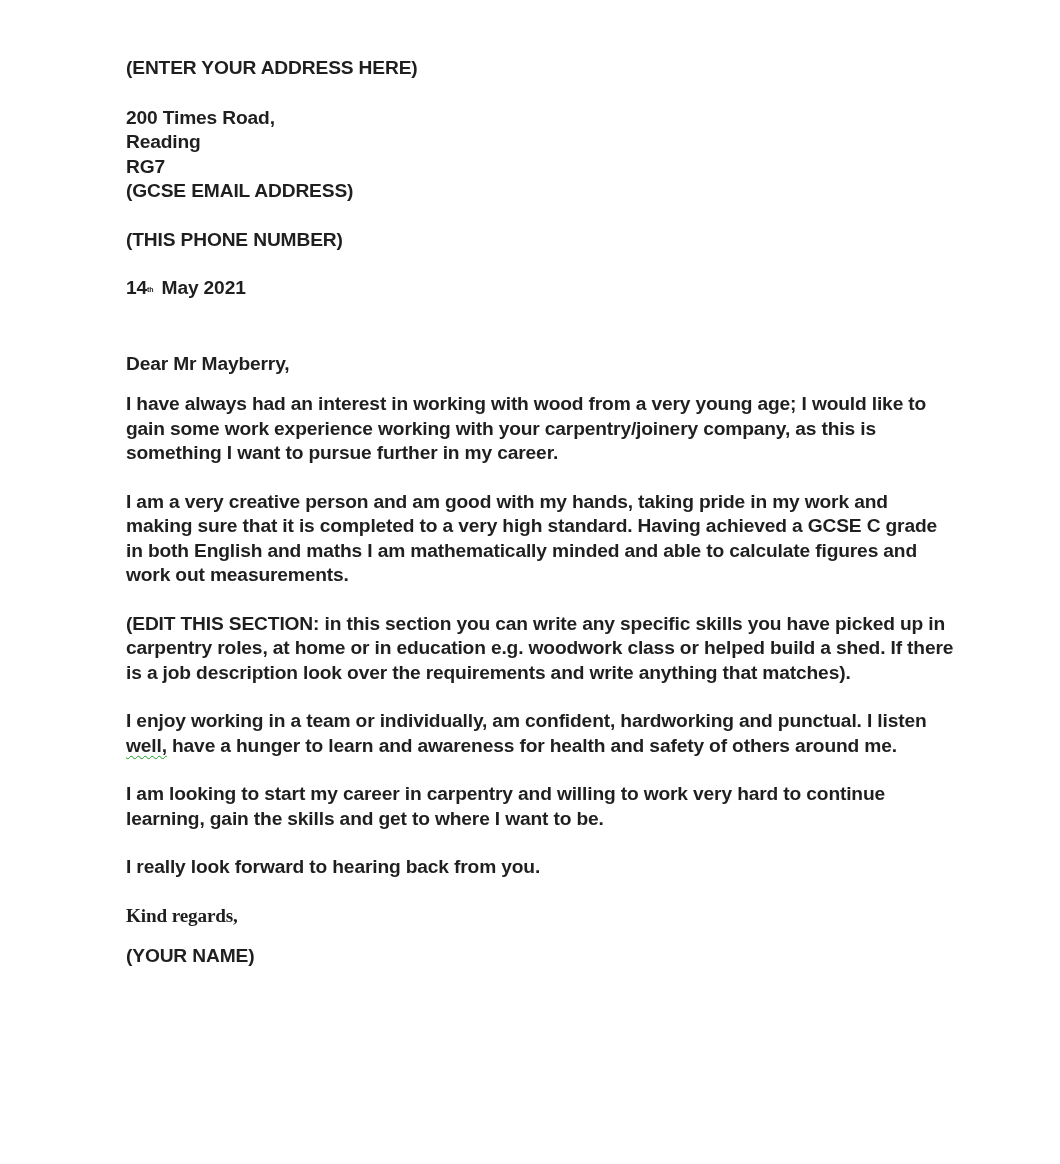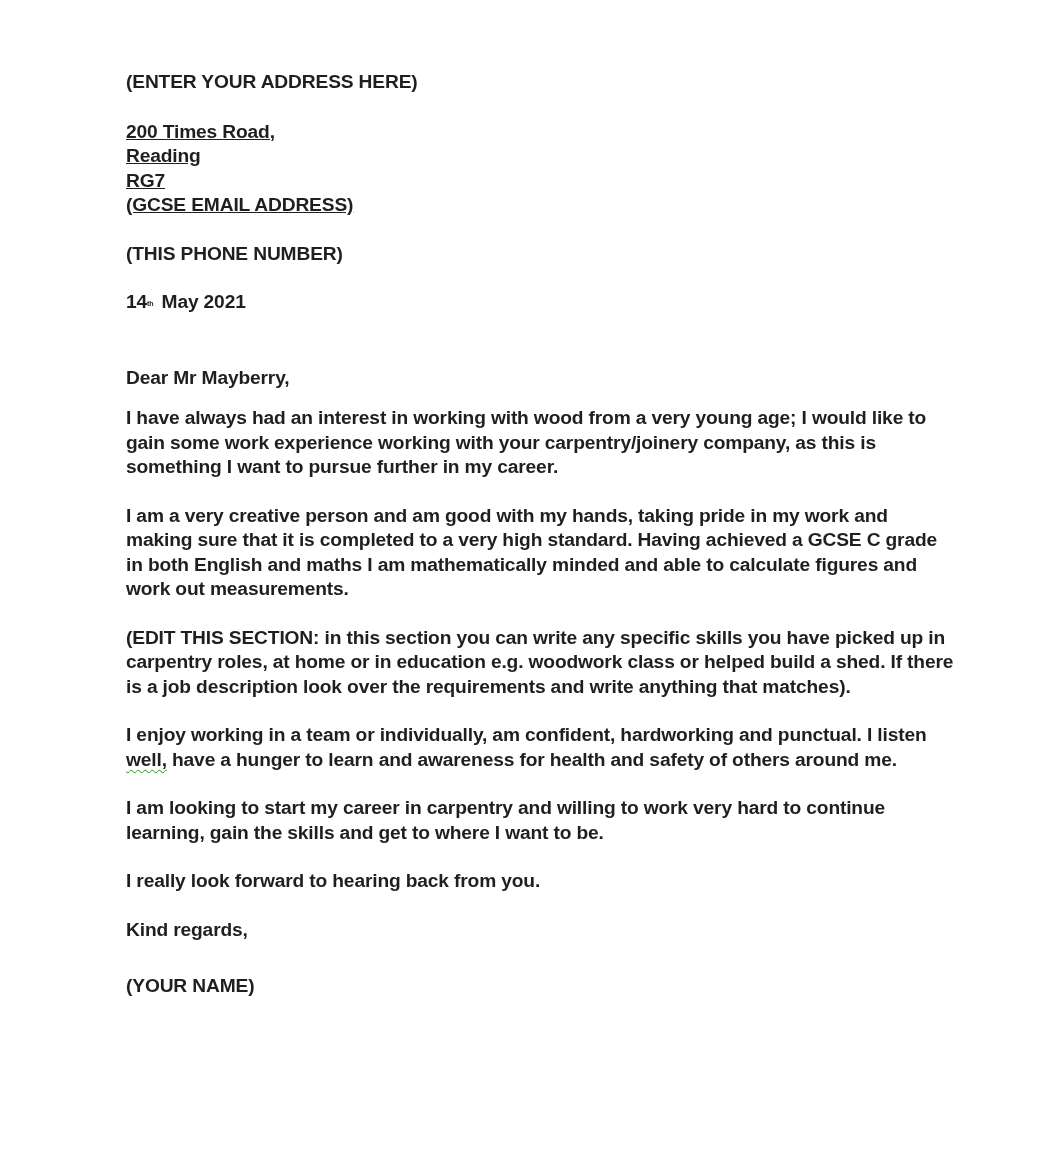--- a/index.html
+++ b/index.html
@@ -1,45 +1,45 @@
 <!DOCTYPE html>
 <html><head>
 <meta charset="utf-8">
 <style>
   html, body { margin: 0; padding: 0; background: #ffffff; }
   body {
     width: 1060px; height: 1164px; overflow: hidden; position: relative;
     font-family: "Liberation Sans", "DejaVu Sans", sans-serif;
     color: #1f1f1f;
   }
-  .page { position: absolute; left: 126px; top: 70px; width: 830px; }
+  .page { position: absolute; left: 126px; top: 56px; width: 830px; }
   .line, .para {
     font-weight: bold; font-size: 19.2px; line-height: 24.5px;
     letter-spacing: -0.15px; margin: 0; white-space: normal;
   }
   .block { margin: 0 0 24px 0; }
   .addr-header { margin-bottom: 25px; }
   .date-row { margin-top: 0; margin-bottom: 49px; }
   sup.ordinal { font-size: 7px; vertical-align: 2px; margin-right: 3px; }
   .greeting { margin-bottom: 16px; }
   .para { margin-bottom: 24px; }
   .squiggle {
     text-decoration: underline wavy #1a9a1a;
     text-decoration-thickness: 1.2px;
     text-underline-offset: 3px;
   }
-  .signoff { margin-bottom: 32px; }
+  .signoff { margin-bottom: 16px; font-family: Liberation Serif, serif; }
 </style>
 </head>
 <body>
 
 <div class="page">
   <p class="line addr-header">(ENTER YOUR ADDRESS HERE)</p>
 
-  <div class="block" style="margin-bottom:24px;text-decoration:underline;">
+  <div class="block" style="margin-bottom:24px;">
     <p class="line">200 Times Road,</p>
     <p class="line">Reading</p>
     <p class="line">RG7</p>
     <p class="line">(GCSE EMAIL ADDRESS)</p>
   </div>
 
   <p class="line block">(THIS PHONE NUMBER)</p>
 
   <p class="line date-row"><span>14</span><sup class="ordinal">th</sup> <span>May 2021</span></p>
 

